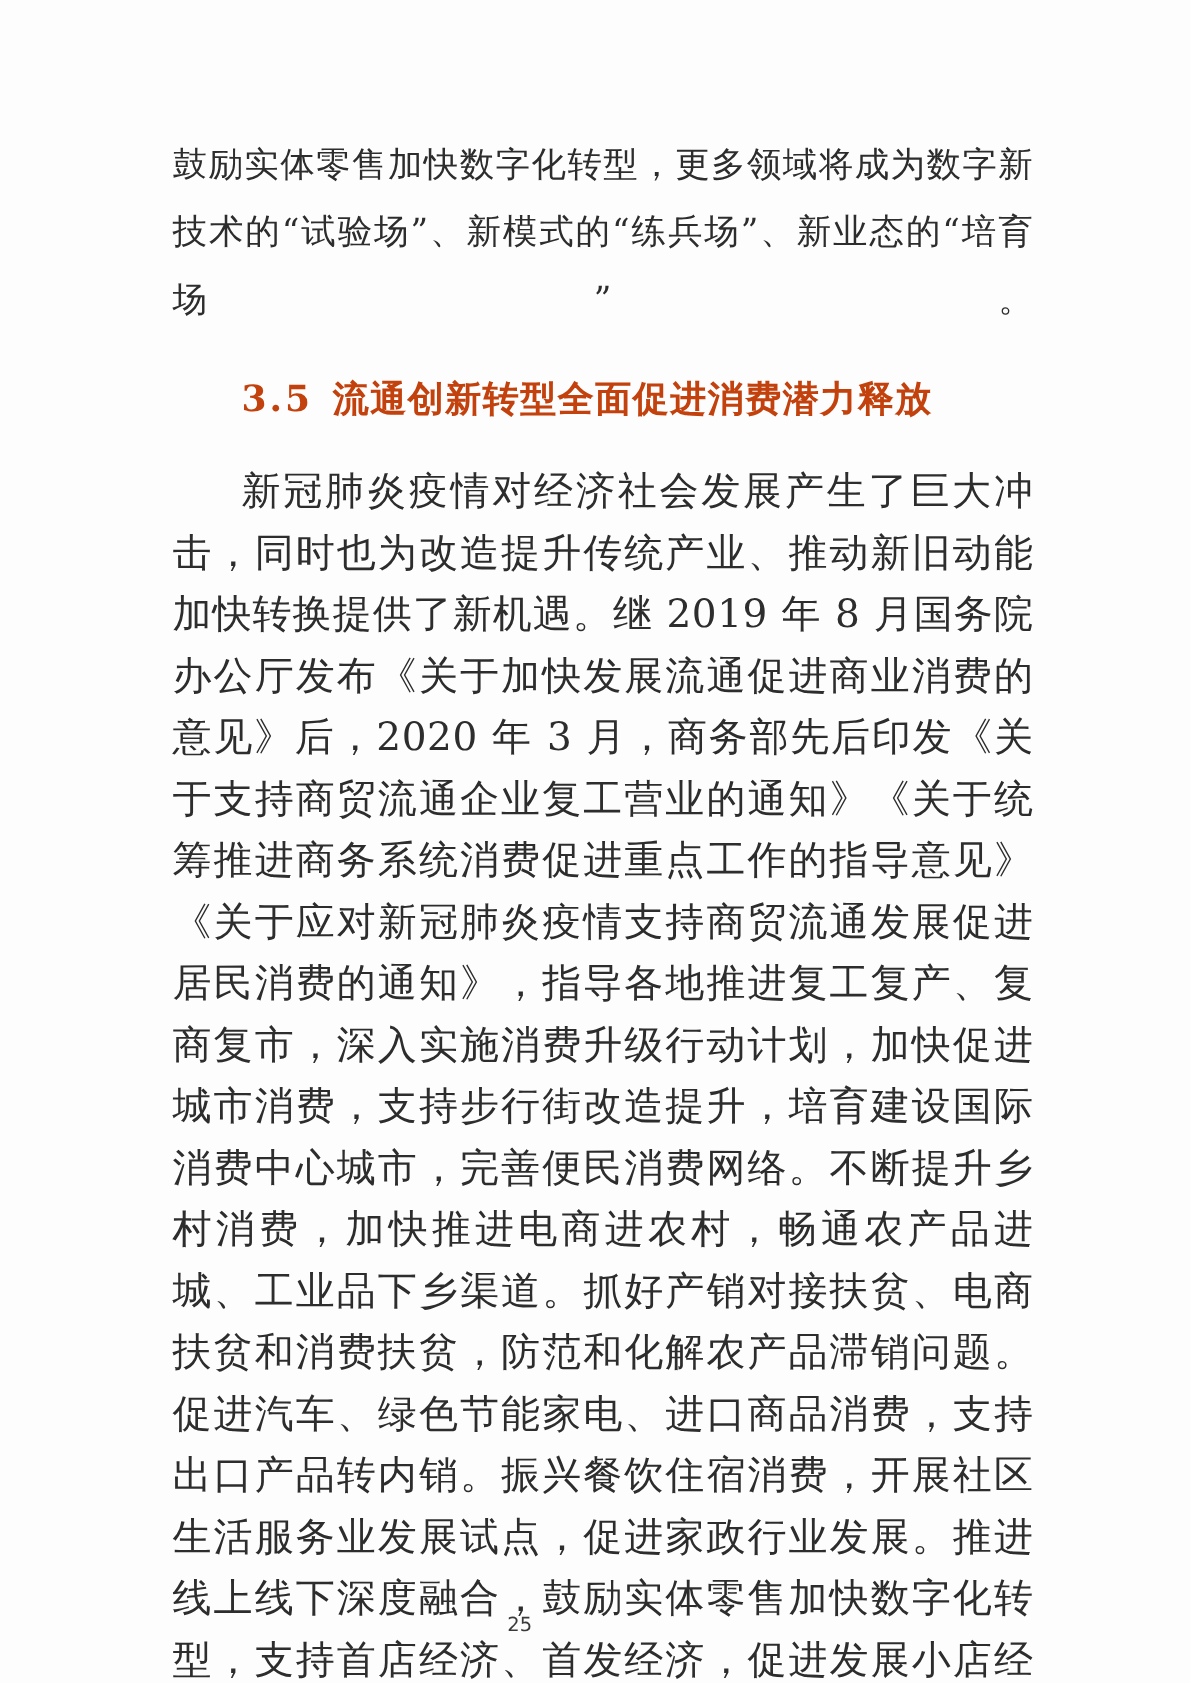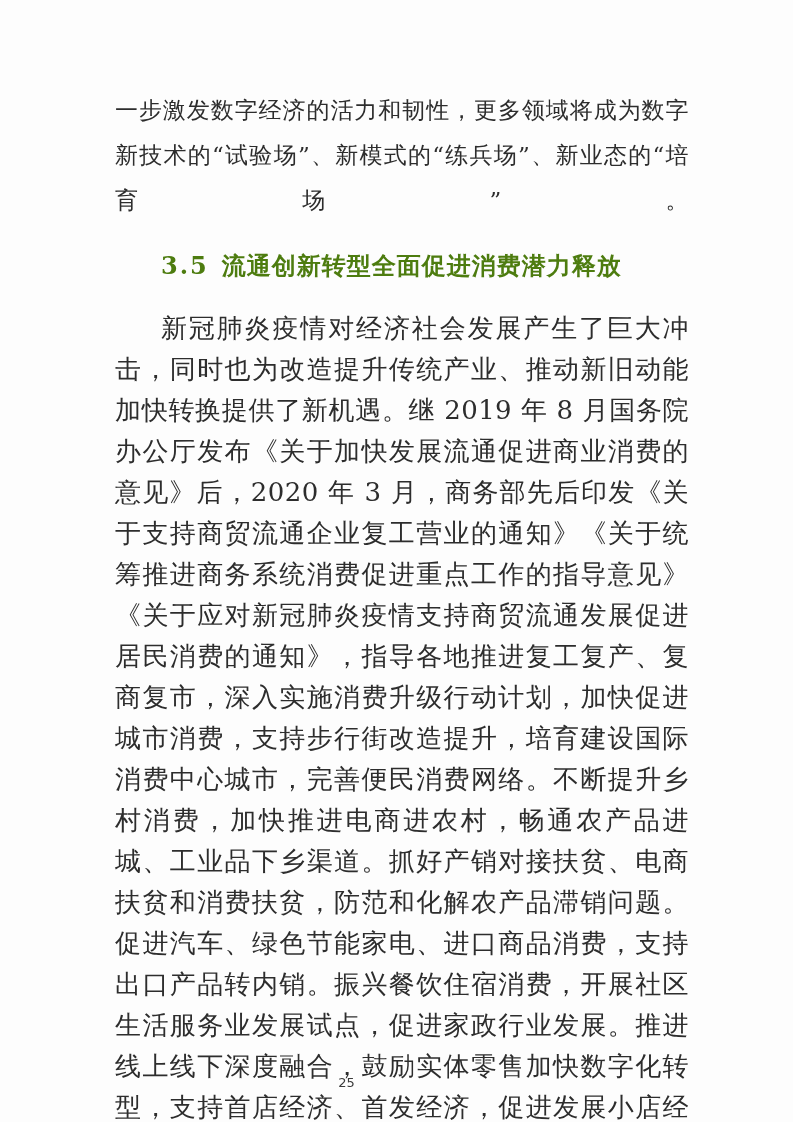--- a/index.html
+++ b/index.html
@@ -27,21 +27,21 @@
     line-height: 45px;
     text-align: justify;
     text-align-last: justify;
     letter-spacing: 0.5px;
   }
   .section-heading {
     margin: 27px 0 0 0;
     padding-left: 46px;
     font-size: 24px;
     font-weight: bold;
-    color: #4d7c0f;
+    color: #c2410c;
     letter-spacing: 1px;
     white-space: nowrap;
   }
   .section-heading .heading-number {
     margin-right: 13px;
     letter-spacing: 2px;
   }
   .body-paragraph {
     margin: 26px 0 0 0;
     font-size: 26px;
@@ -62,21 +62,21 @@
     font-size: 13px;
     color: #3a3a3a;
     font-family: "DejaVu Sans", "Liberation Sans", sans-serif;
   }
 </style>
 </head>
 <body>
 
 <div class="page">
 
-  <p class="intro-paragraph">一步激发数字经济的活力和韧性，更多领域将成为数字新技术的“试验场”、新模式的“练兵场”、新业态的“培育场”。</p>
+  <p class="intro-paragraph">鼓励实体零售加快数字化转型，更多领域将成为数字新技术的“试验场”、新模式的“练兵场”、新业态的“培育场”。</p>
 
   <h3 class="section-heading">
     <span class="heading-number">3.5</span><span>流通创新转型全面促进消费潜力释放</span>
   </h3>
 
   <p class="body-paragraph">新冠肺炎疫情对经济社会发展产生了巨大冲击，同时也为改造提升传统产业、推动新旧动能加快转换提供了新机遇。继 2019 年 8 月国务院办公厅发布《关于加快发展流通促进商业消费的意见》后，2020 年 3 月，商务部先后印发《关于支持商贸流通企业复工营业的通知》《关于统筹推进商务系统消费促进重点工作的指导意见》《关于应对新冠肺炎疫情支持商贸流通发展促进居民消费的通知》，指导各地推进复工复产、复商复市，深入实施消费升级行动计划，加快促进城市消费，支持步行街改造提升，培育建设国际消费中心城市，完善便民消费网络。不断提升乡村消费，加快推进电商进农村，畅通农产品进城、工业品下乡渠道。抓好产销对接扶贫、电商扶贫和消费扶贫，防范和化解农产品滞销问题。促进汽车、绿色节能家电、进口商品消费，支持出口产品转内销。振兴餐饮住宿消费，开展社区生活服务业发展试点，促进家政行业发展。推进线上线下深度融合，鼓励实体零售加快数字化转型，支持首店经济、首发经济，促进发展小店经济，积极营造安全放心消费环境。流通创新发展，消费环境优化，将激发国内消费潜力，更好满足人民群众消费需求，</p>
 
 </div>
 
 <div class="page-footer">

